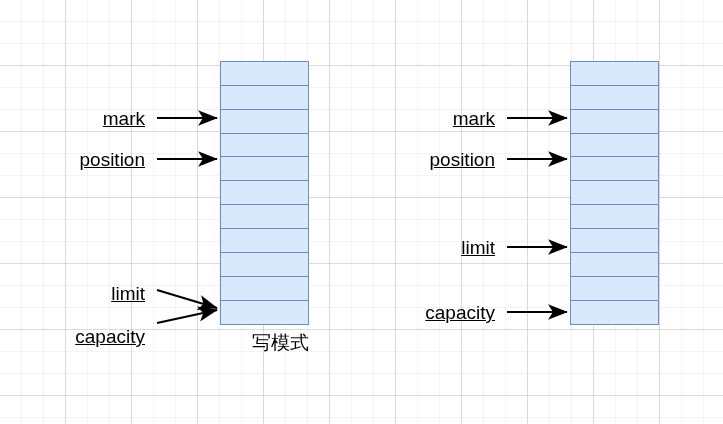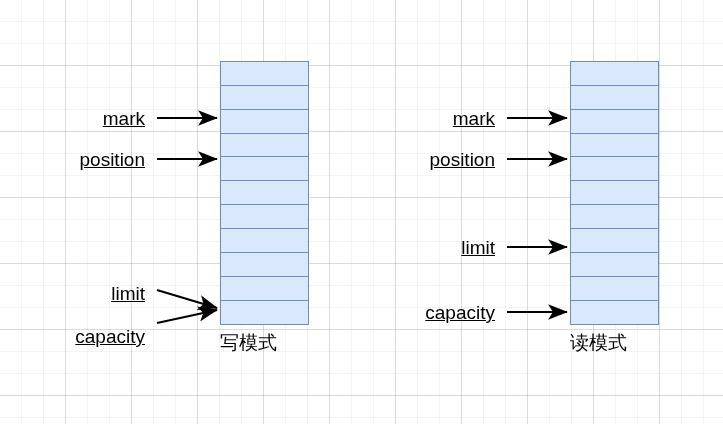--- a/index.html
+++ b/index.html
@@ -33,21 +33,21 @@
     box-sizing: border-box;
     background-color: #dae8fc;
     border: 1.6px solid #6c8ebf;
     margin-bottom: -1.6px;
   }
   .buffer-cell:last-child {
     margin-bottom: 0;
   }
   .mode-label {
     position: absolute;
-    text-align: left;
+    text-align: right;
     font-size: 19px;
     color: #000000;
     font-family: "DejaVu Sans", "Liberation Sans", sans-serif;
     white-space: nowrap;
     line-height: 1;
   }
   .anno-label {
     position: absolute;
     font-size: 19px;
     color: #000000;
@@ -98,21 +98,20 @@
     <div class="buffer-cell"></div>
     <div class="buffer-cell"></div>
     <div class="buffer-cell"></div>
     <div class="buffer-cell"></div>
     <div class="buffer-cell"></div>
     <div class="buffer-cell"></div>
     <div class="buffer-cell"></div>
     <div class="buffer-cell"></div>
   </div>
 
-  <div class="mode-label" style="left:570px; top:333px; width:89px;">读模式</div>
 
   <div class="anno-label" style="left:350px; top:109px; width:145px;">mark</div>
   <div class="anno-label" style="left:350px; top:150px; width:145px;">position</div>
   <div class="anno-label" style="left:350px; top:238px; width:145px;">limit</div>
   <div class="anno-label" style="left:350px; top:303px; width:145px;">capacity</div>
 
   <svg class="arrow-layer" viewBox="0 0 723 424">
     <defs>
       <marker id="arrowhead" markerWidth="9" markerHeight="7" refX="8.6" refY="3.5" orient="auto" markerUnits="strokeWidth">
         <path d="M0,0 L9,3.5 L0,7 L2.2,3.5 Z" fill="#000000"></path>

